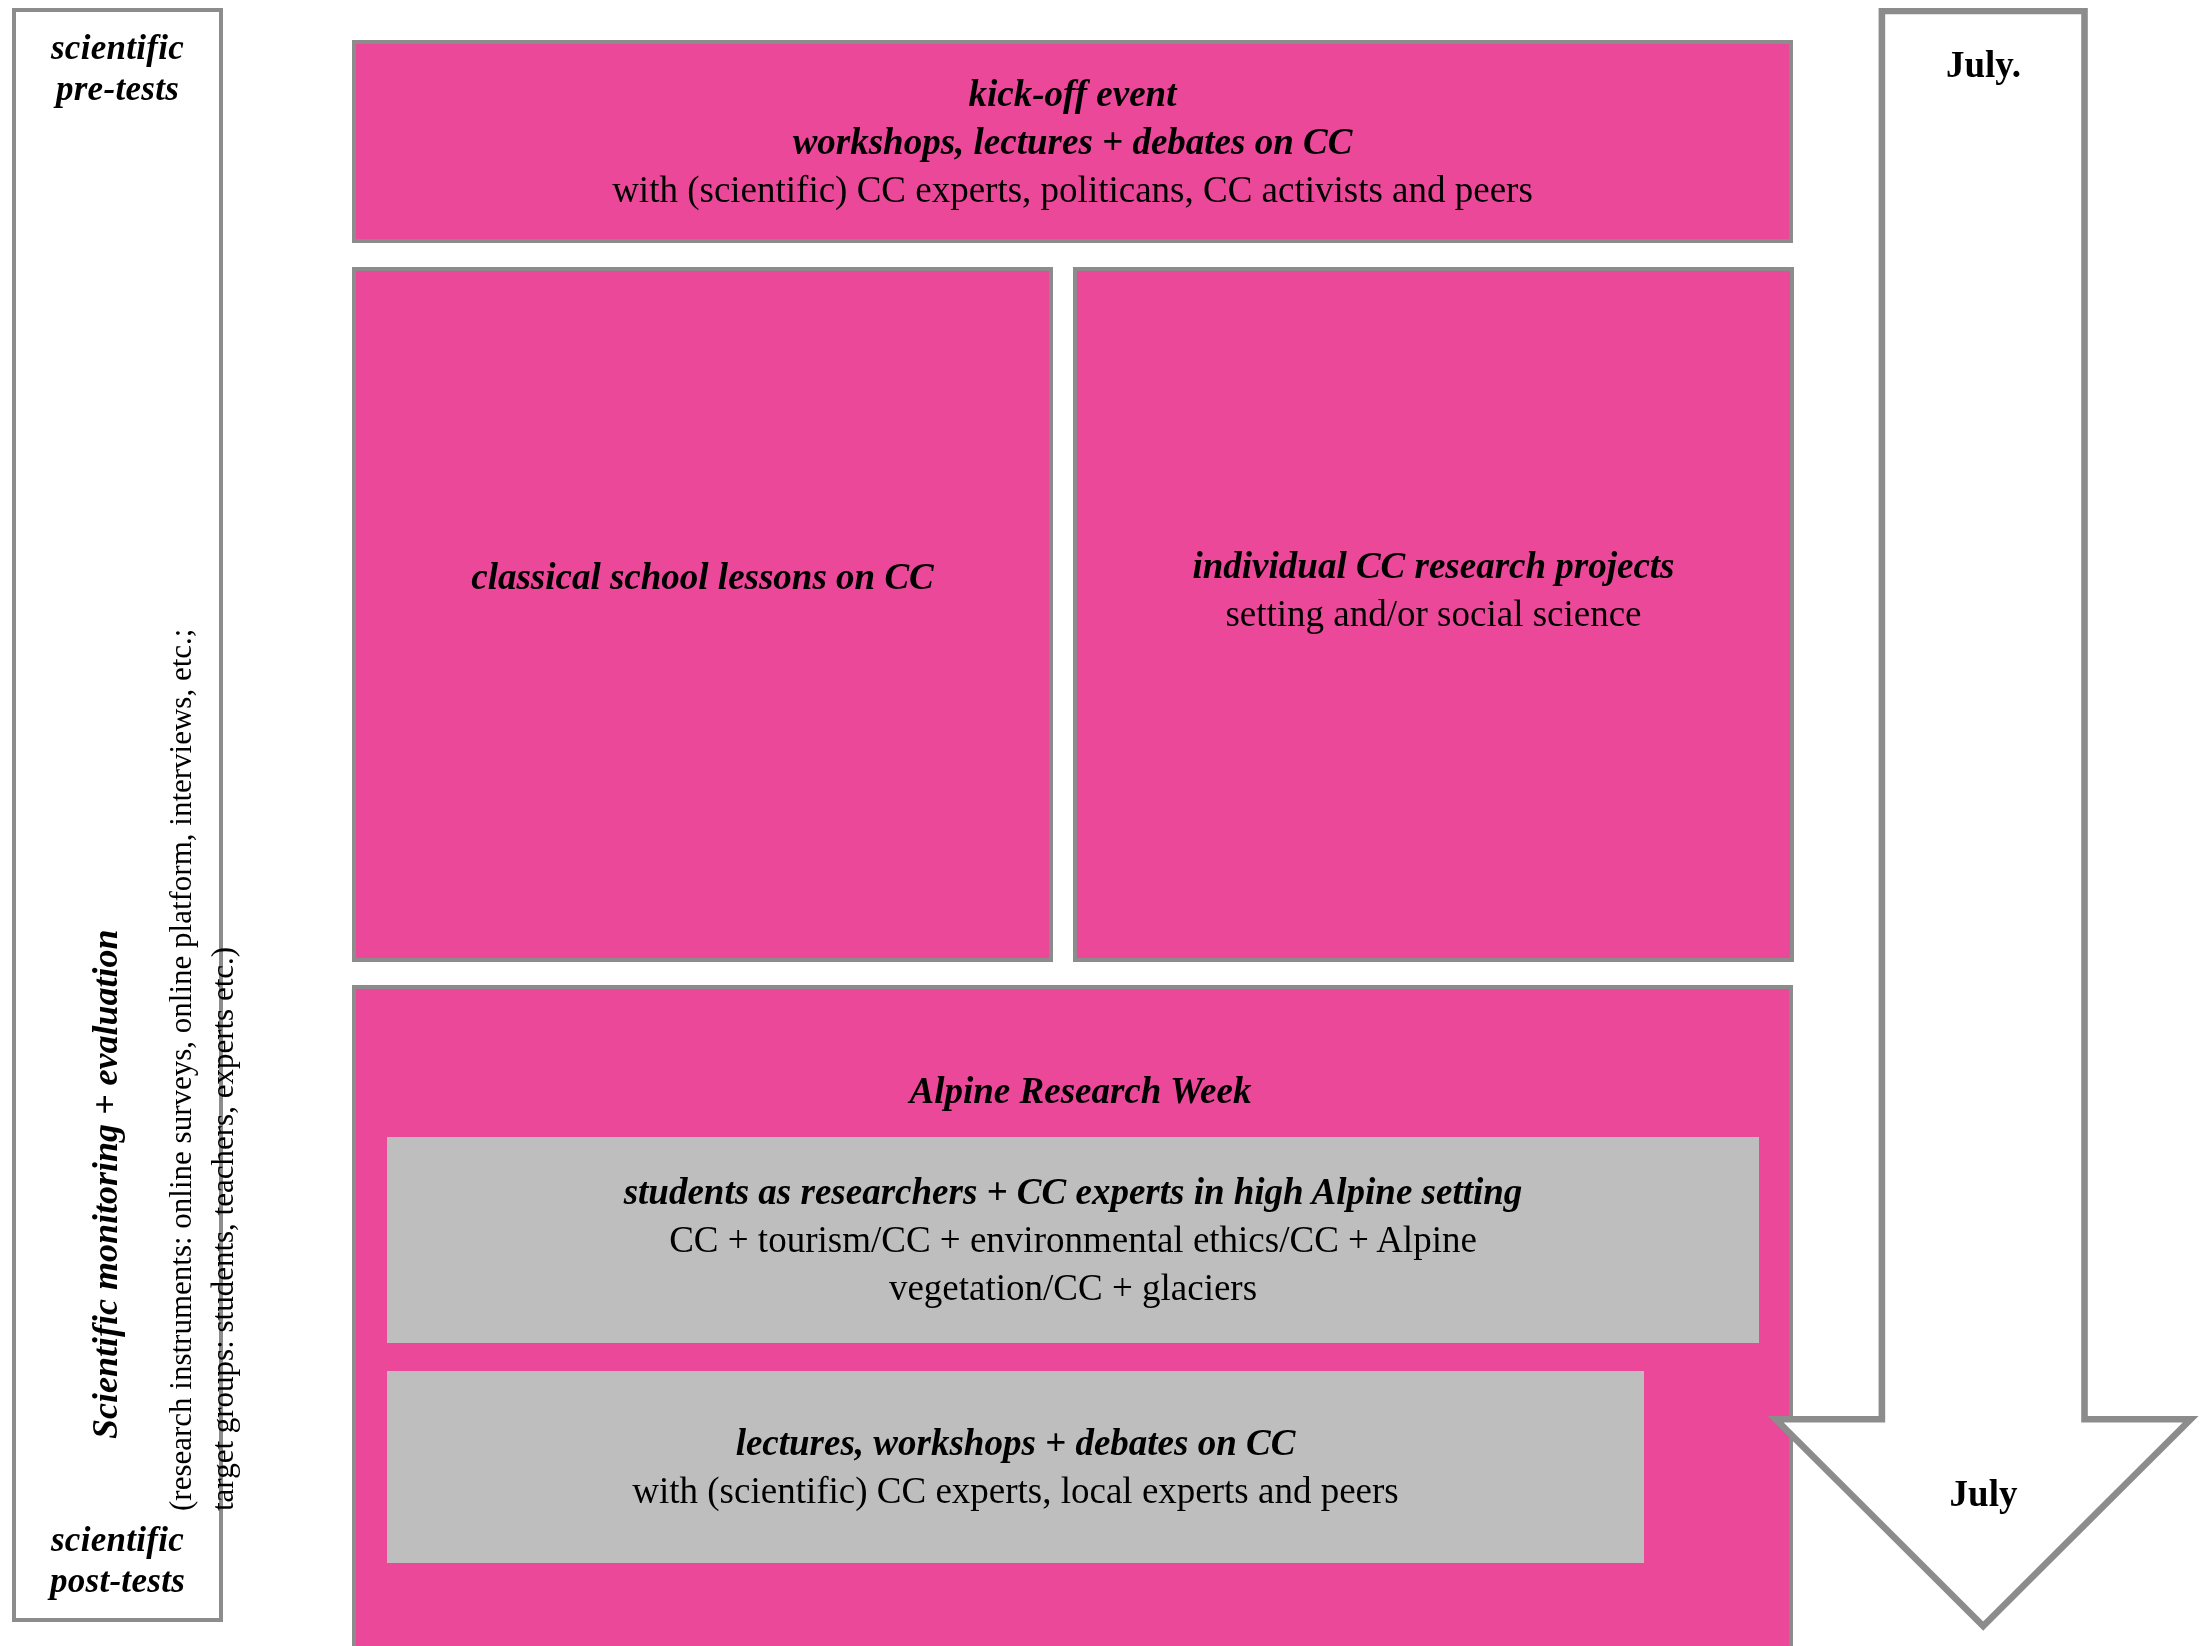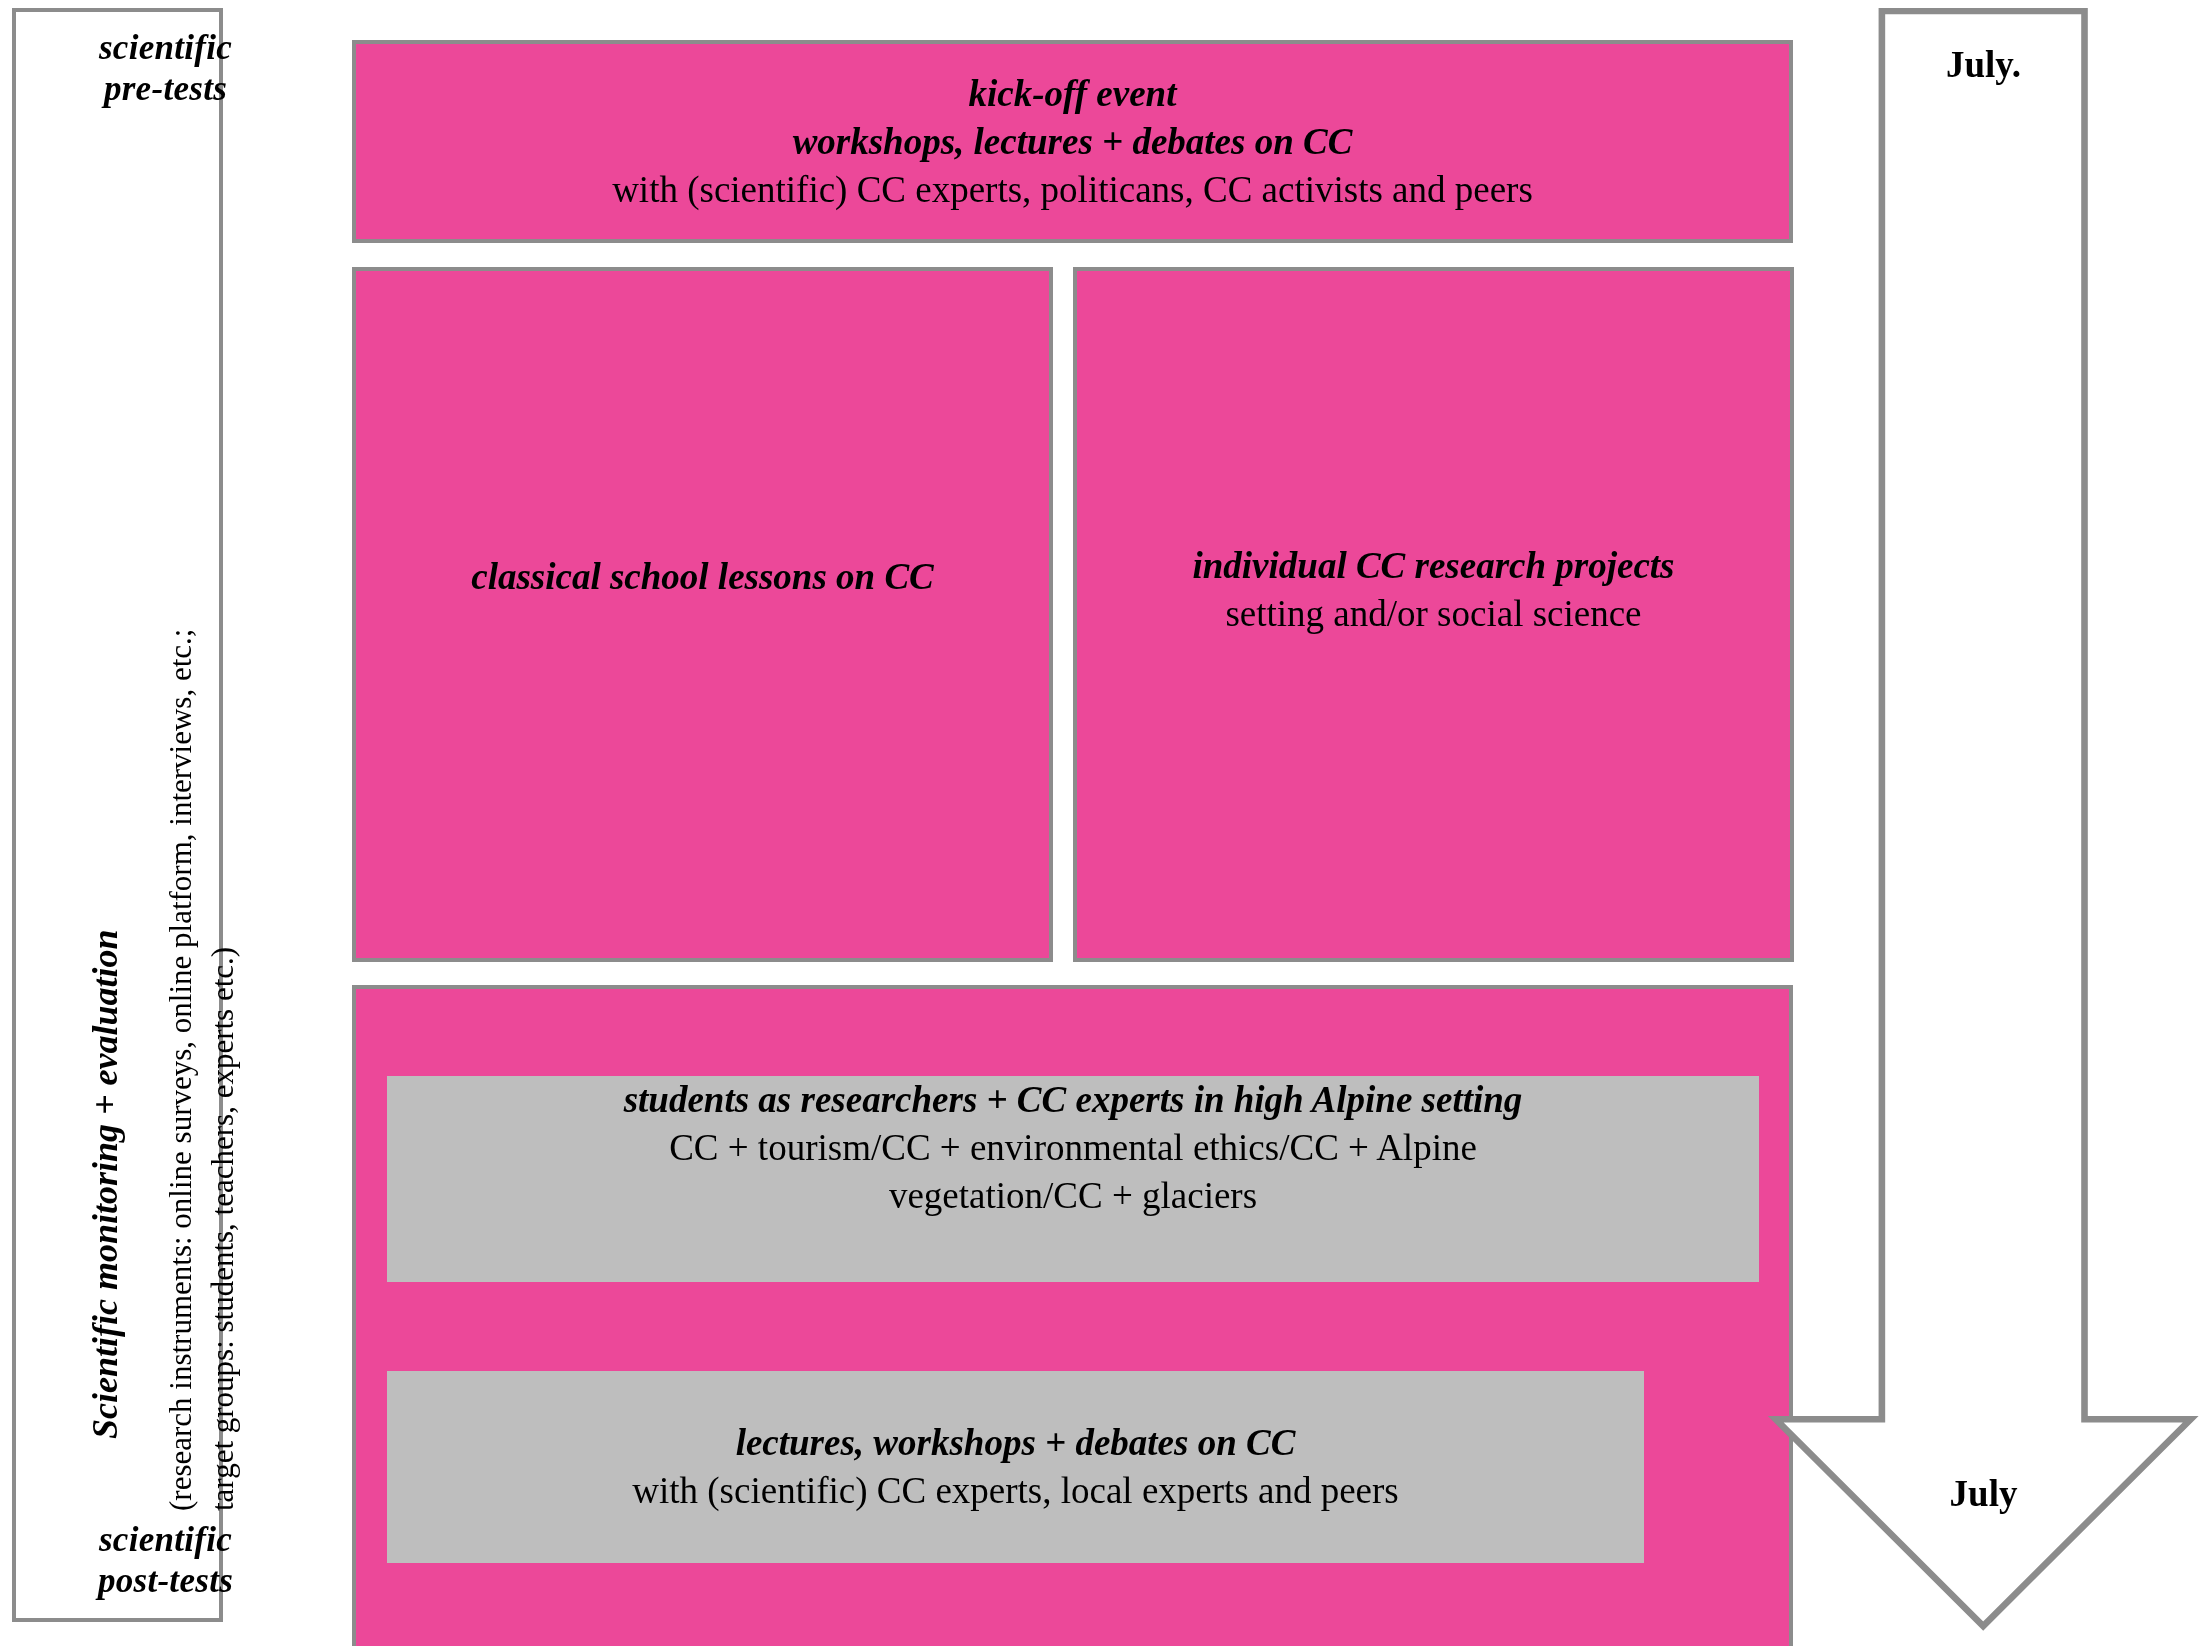--- a/index.html
+++ b/index.html
@@ -37,21 +37,20 @@
   .sb-top, .sb-bottom {
     position: absolute;
     left: 0;
     width: 100%;
     text-align: center;
     font-style: italic;
     font-weight: bold;
     font-size: 35px;
     line-height: 1.18;
     letter-spacing: 0.3px;
-    padding-left: 48px;
   }
   .sb-top { top: 14.4px; }
   .sb-bottom { bottom: 17px; }
 
   .vert-wrap {
     position: absolute;
     left: 0; top: 0;
     width: 211px;
     height: 1614px;
   }
@@ -121,24 +120,25 @@
     height: 670px;
   }
 
   .inner-dark {
     position: absolute;
     background: #bebebe;
     box-sizing: border-box;
   }
   .inner-students {
     left: 387px;
-    top: 1076px;
+    top: 1137px;
     width: 1372px;
     height: 206px;
     display: flex;
+    align-items: center;
     justify-content: center;
   }
   .inner-lectures {
     left: 387px;
     top: 1371px;
     width: 1257px;
     height: 192px;
     display: flex;
     align-items: center;
     justify-content: center;

